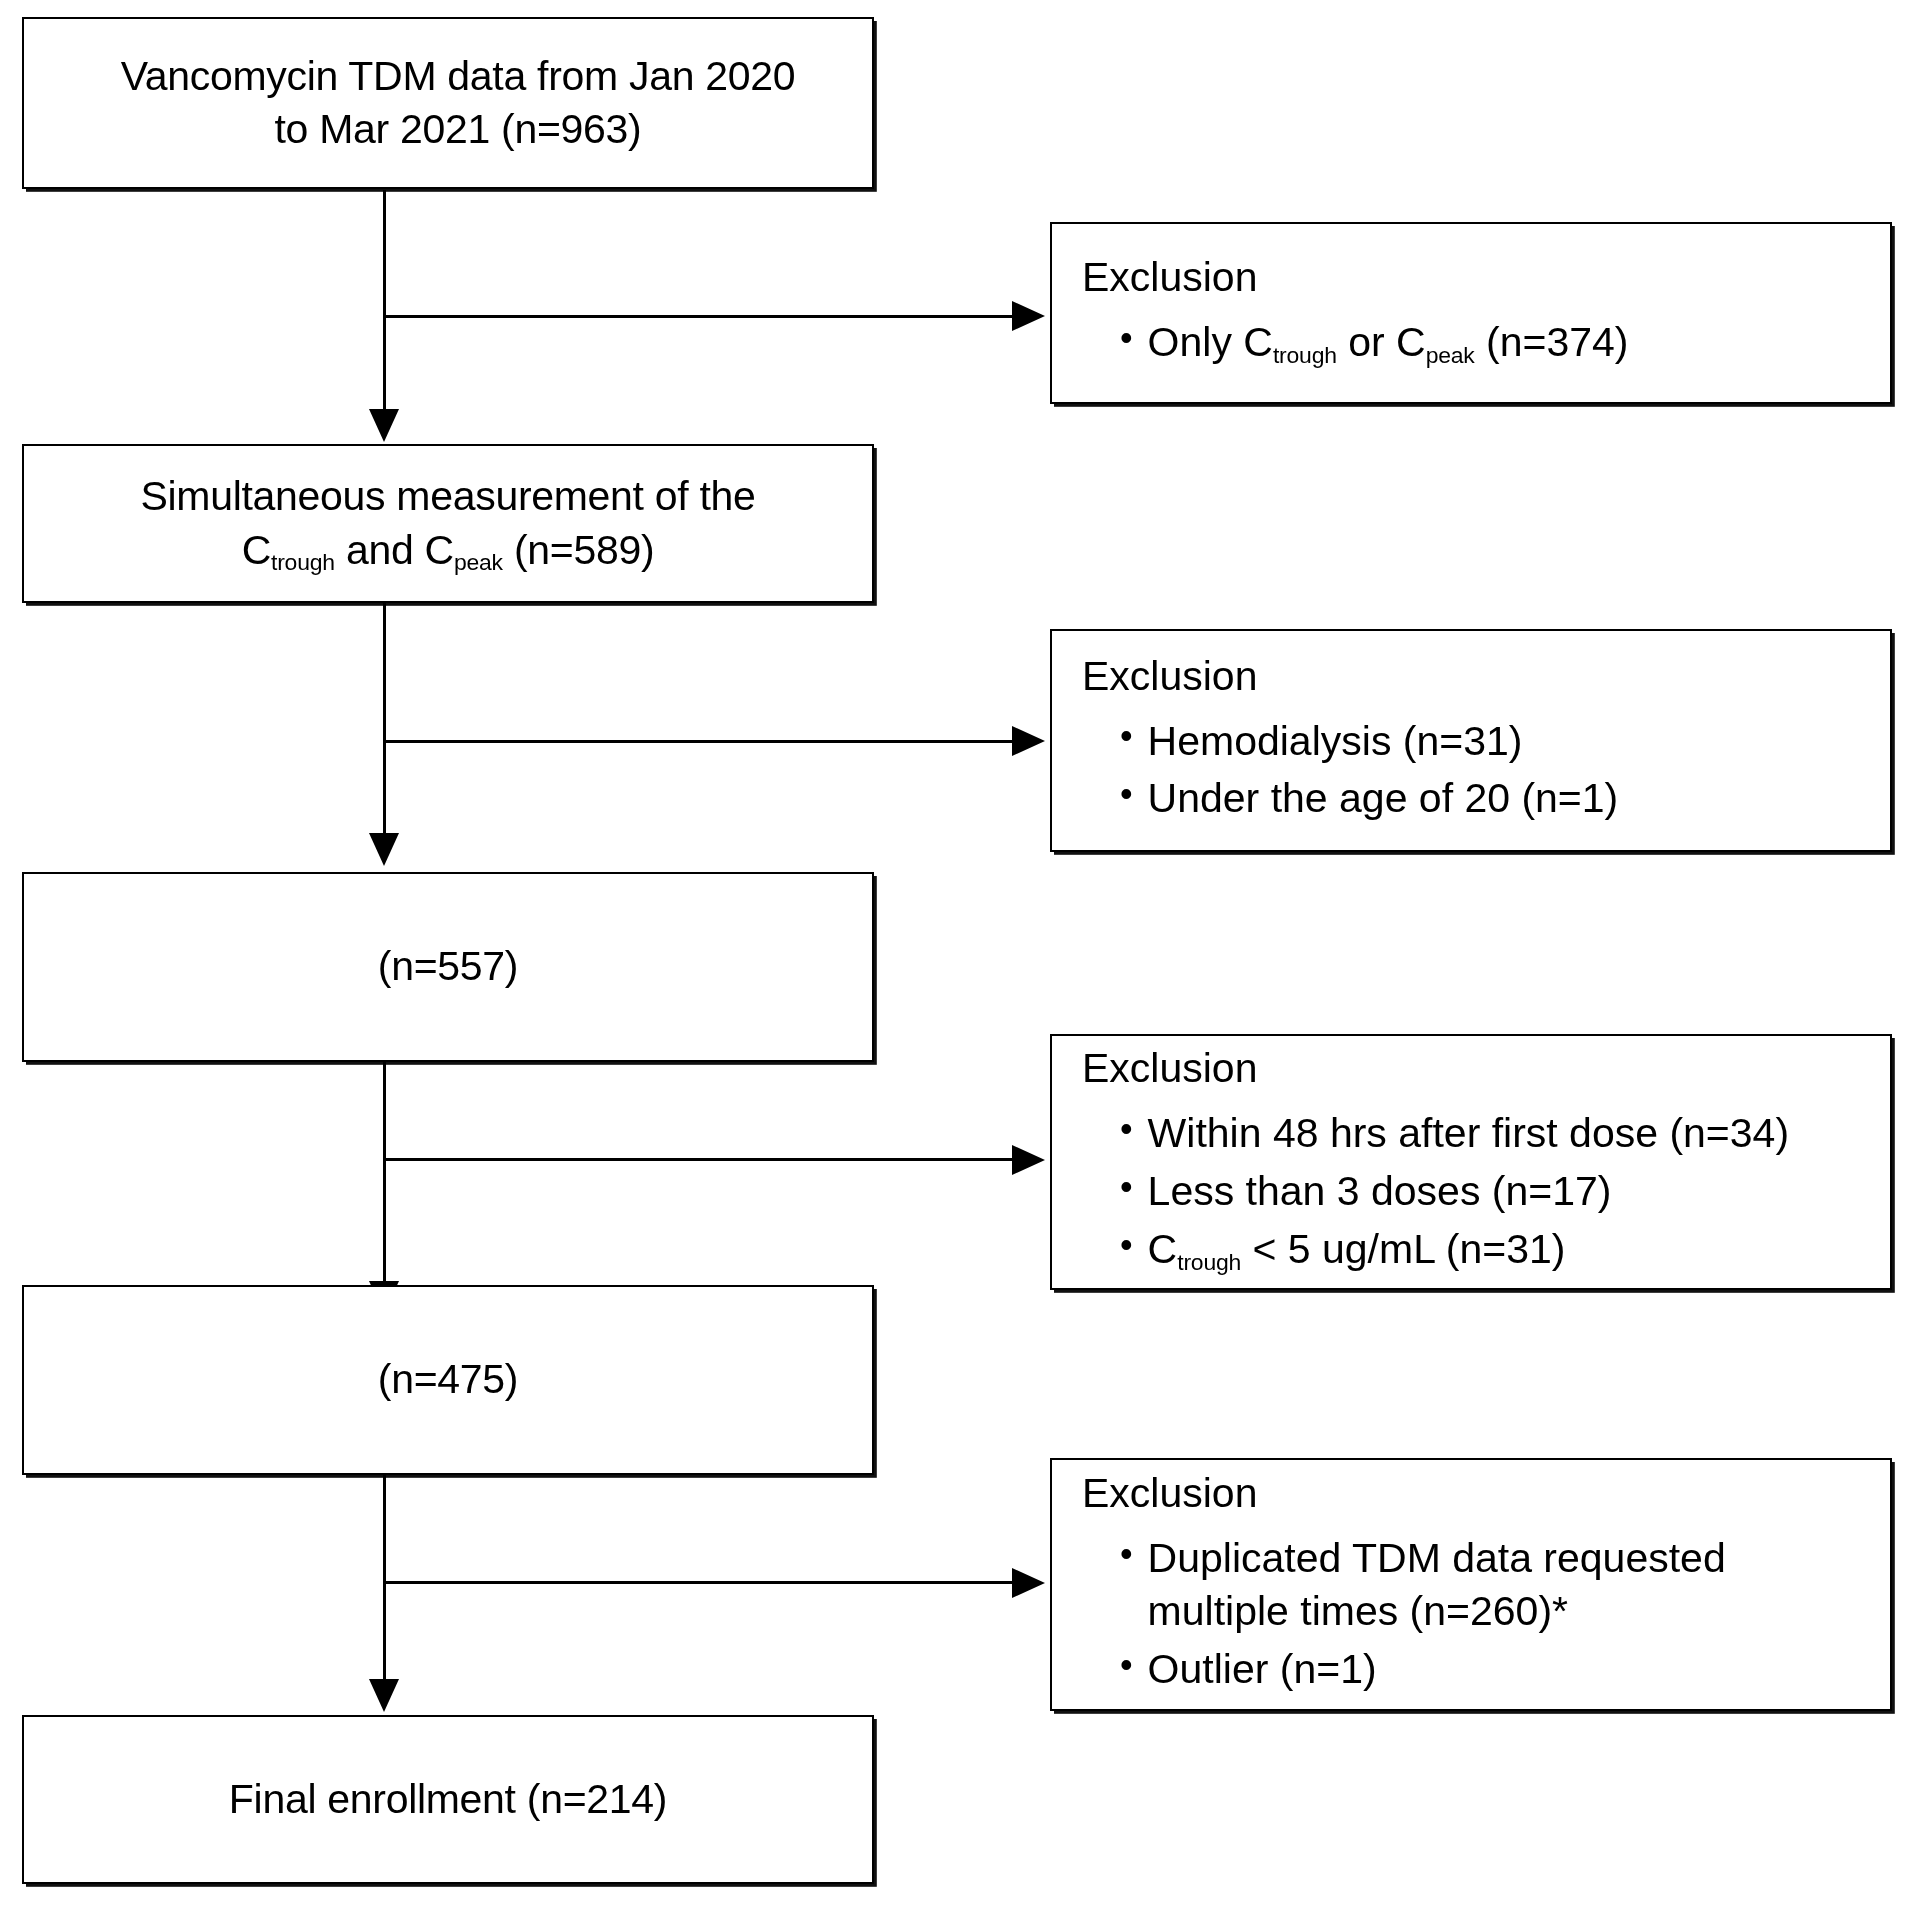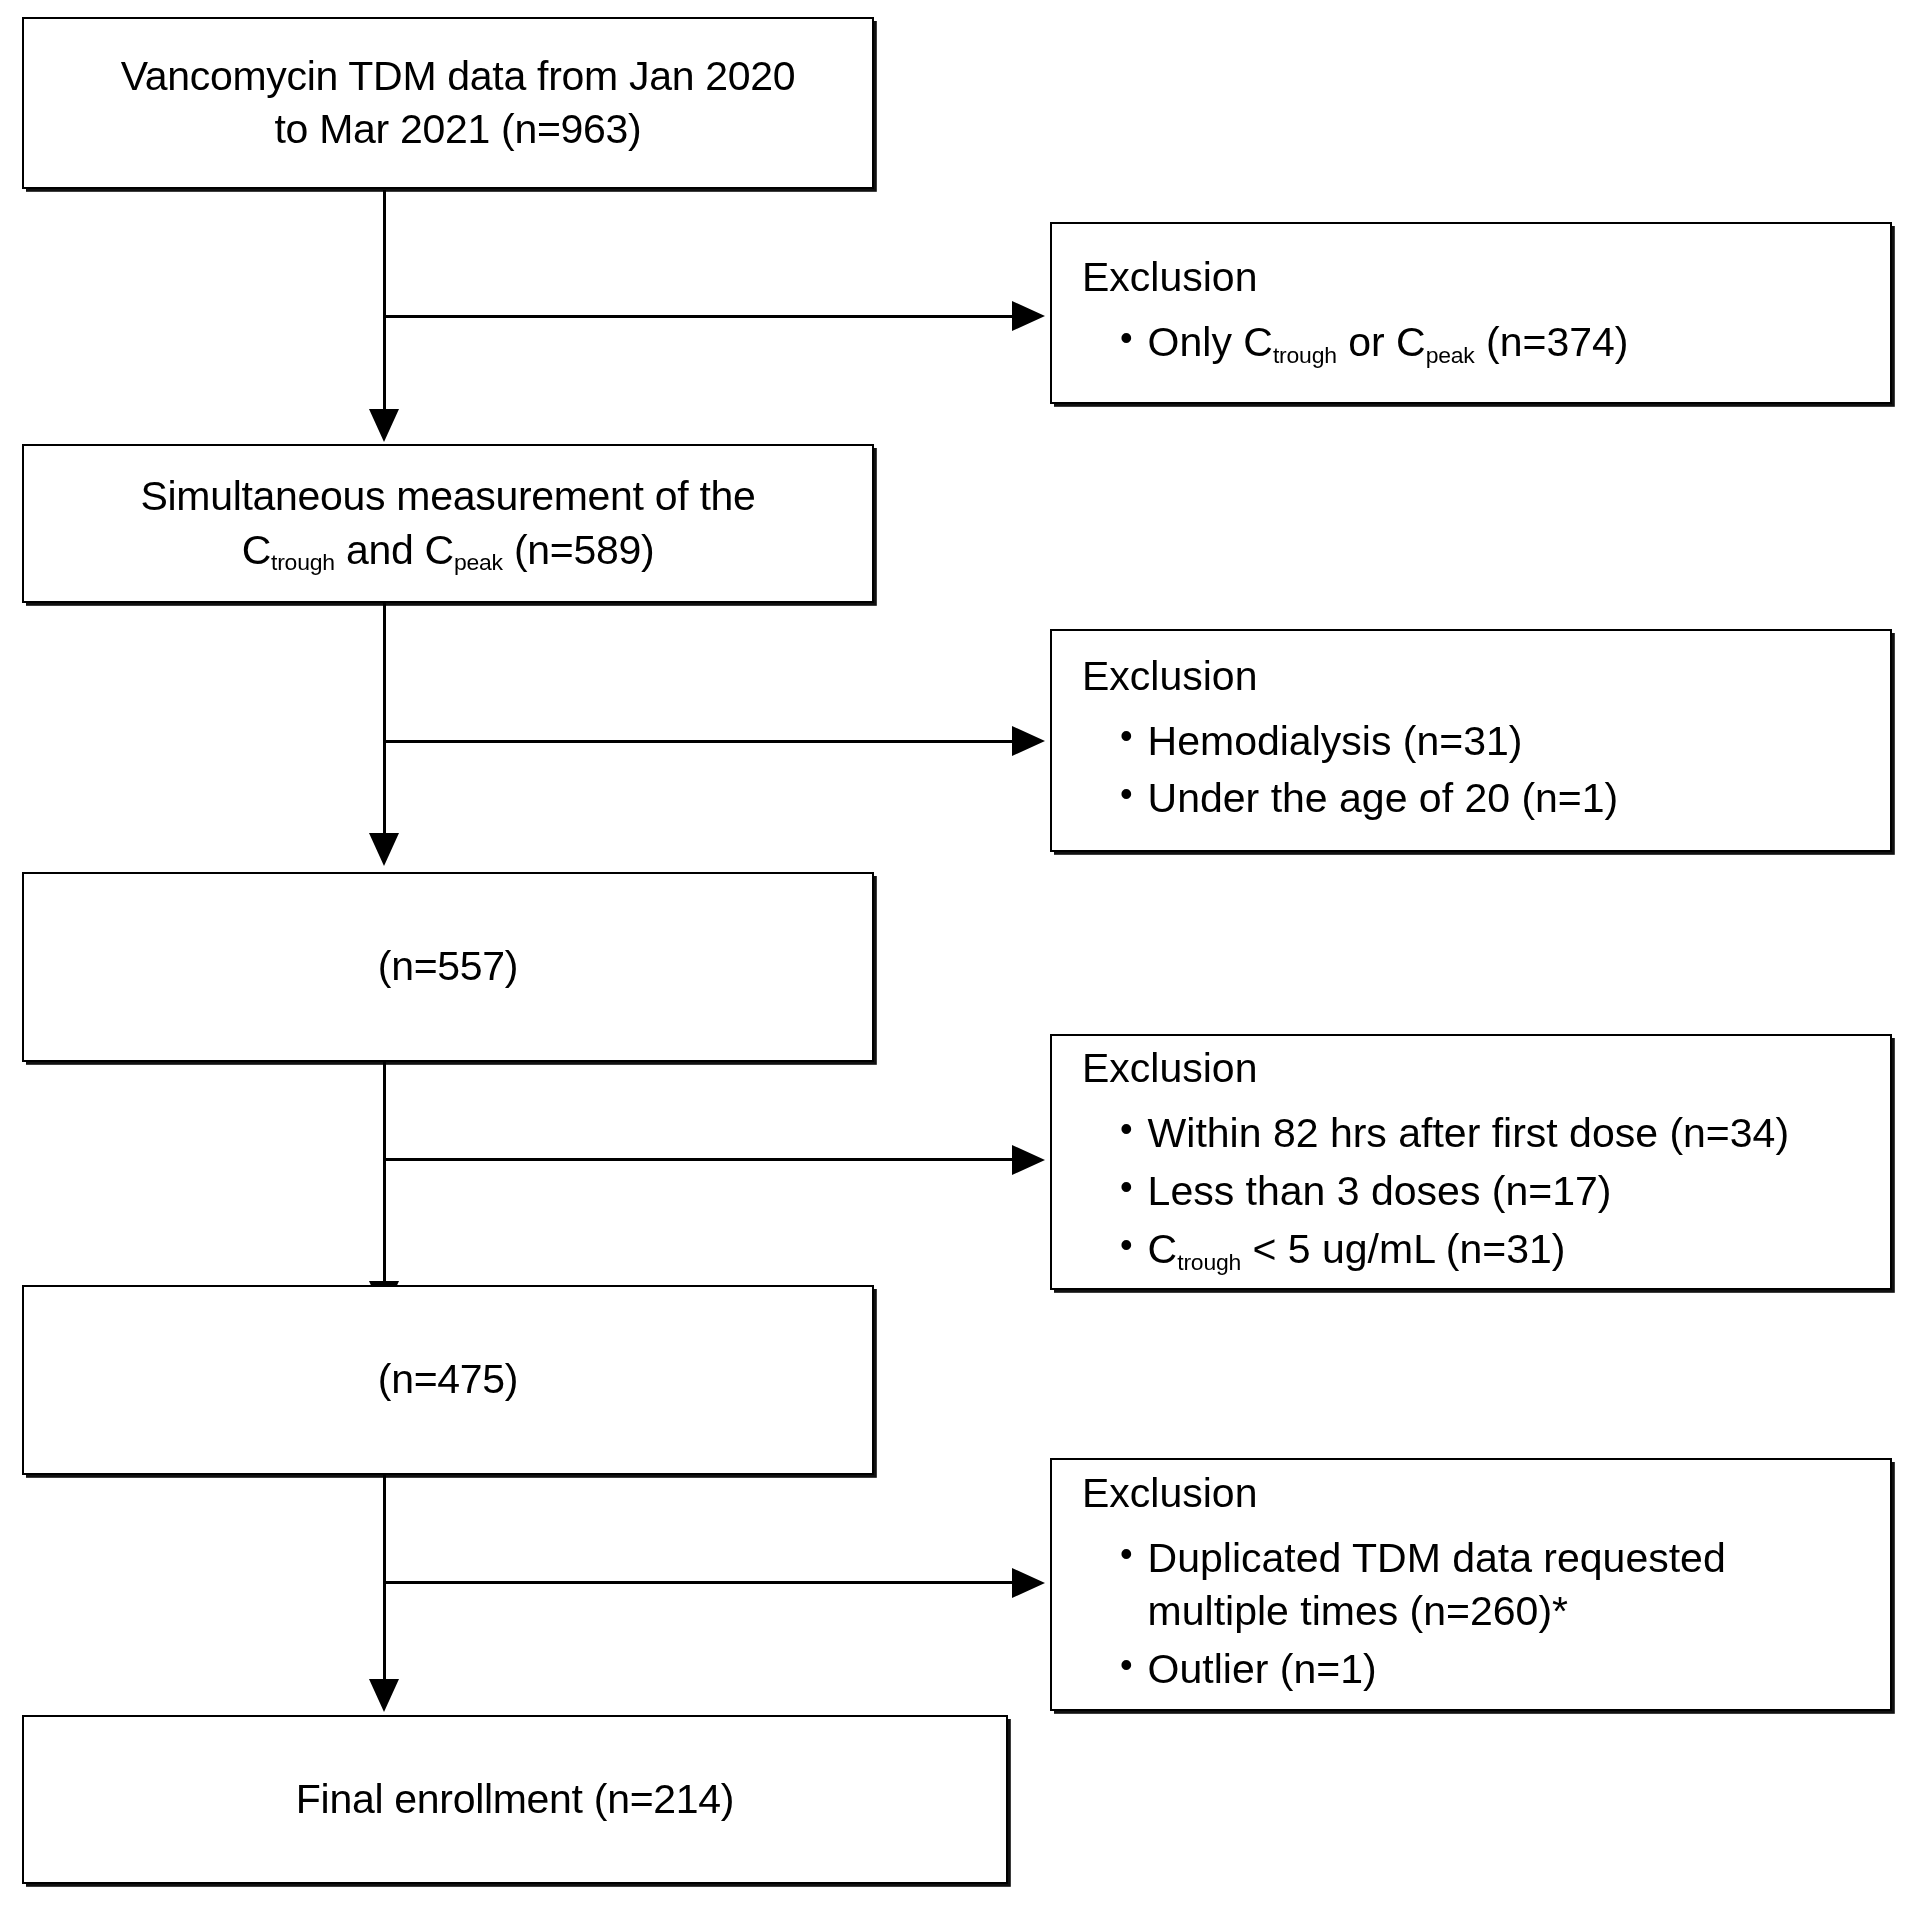--- a/index.html
+++ b/index.html
@@ -163,21 +163,21 @@
 
   <div class="vline" style="left:383px; top:1062px; width:2.9px; height:224px;"></div>
   <div class="arrow-down" style="left:369px; top:1281px;"></div>
 
   <div class="hline" style="left:383px; top:1158px; width:631px; height:2.9px;"></div>
   <div class="arrow-right" style="left:1012px; top:1145px;"></div>
 
   <div class="box box-excl" style="left:1050px; top:1034px; width:842px; height:256px;">
     <div class="excl-title">Exclusion</div>
     <ul class="excl-list">
-        <li>Within 82 hrs after first dose (n=34)</li>
+        <li>Within 48 hrs after first dose (n=34)</li>
         <li>Less than 3 doses (n=17)</li>
         <li>C<sub>trough</sub> &lt; 5 ug/mL (n=31)</li>
       </ul>
   </div>
 
   <div class="box box-main" style="left:22px; top:1285px; width:852px; height:190px;">
     <div class="main-text">
         <div>(n=475)</div>
       </div>
   </div>
@@ -189,20 +189,20 @@
   <div class="arrow-right" style="left:1012px; top:1568px;"></div>
 
   <div class="box box-excl" style="left:1050px; top:1458px; width:842px; height:253px;">
     <div class="excl-title">Exclusion</div>
     <ul class="excl-list">
         <li>Duplicated TDM data requested multiple times (n=260)*</li>
         <li>Outlier (n=1)</li>
       </ul>
   </div>
 
-  <div class="box box-main" style="left:22px; top:1715px; width:986px; height:169px;">
+  <div class="box box-main" style="left:22px; top:1715px; width:852px; height:169px;">
     <div class="main-text">
         <div>Final enrollment (n=214)</div>
       </div>
   </div>
 
 </div>
 
 
 </body></html>

